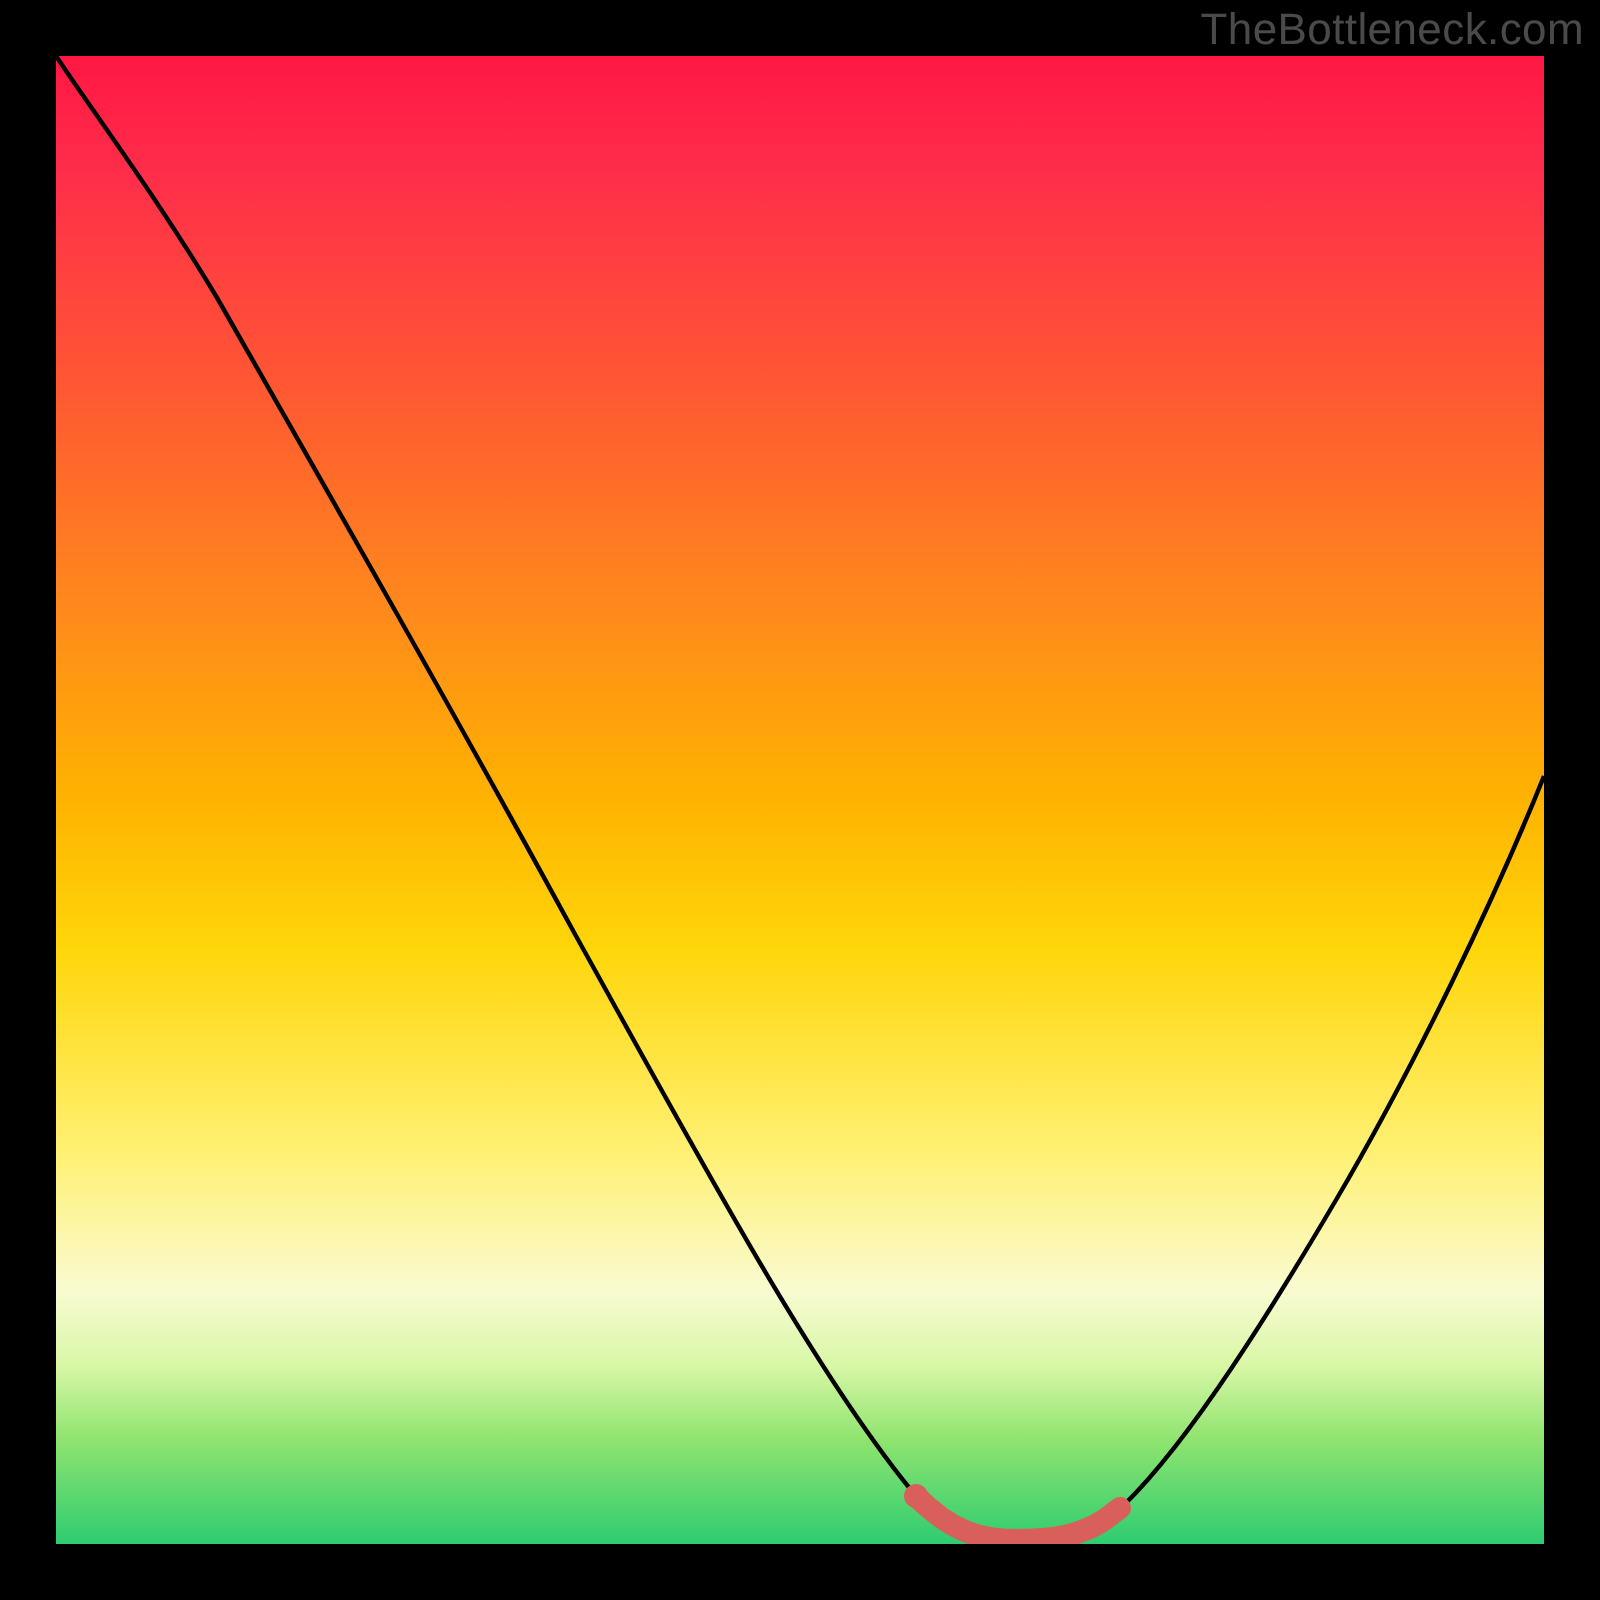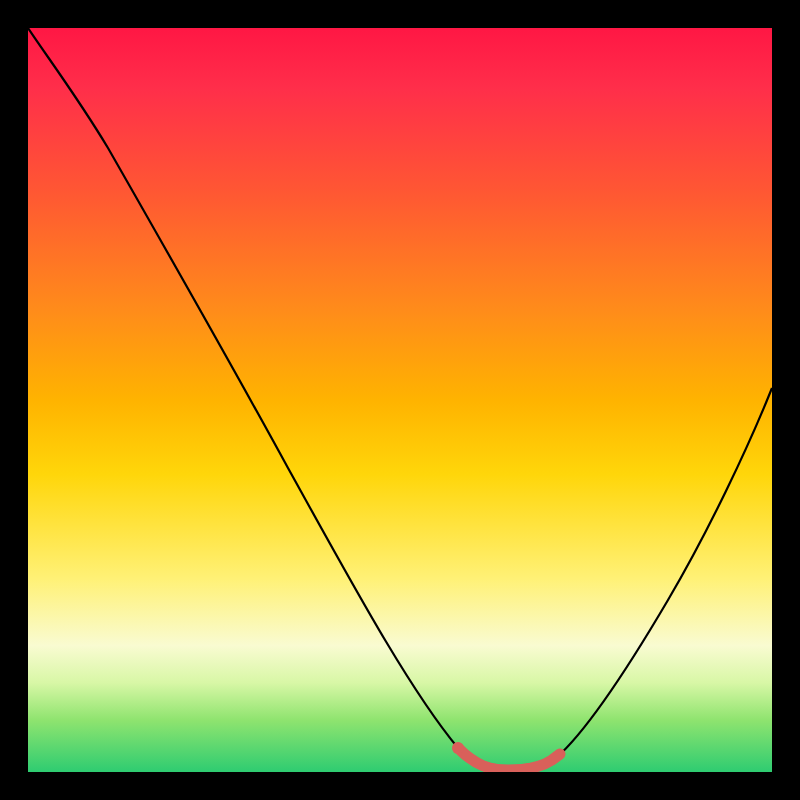--- a/index.html
+++ b/index.html
@@ -55,20 +55,21 @@
   svg.curve {
     position: absolute;
     inset: 0;
   }
 </style>
 </head>
 <body>
 
 <div class="frame">
 
+  <div class="watermark">TheBottleneck.com</div>
 
   <div class="plot-area">
     <div class="gradient"></div>
 
     <svg class="curve" viewBox="0 0 744 744" preserveAspectRatio="none">
       <path fill="none" stroke="#000" stroke-width="2.2" d="M 0 0
                C 20 30, 50 70, 80 120
                C 140 225, 200 330, 260 440
                C 320 548, 380 660, 430 720
                C 450 740, 462 742, 480 742

